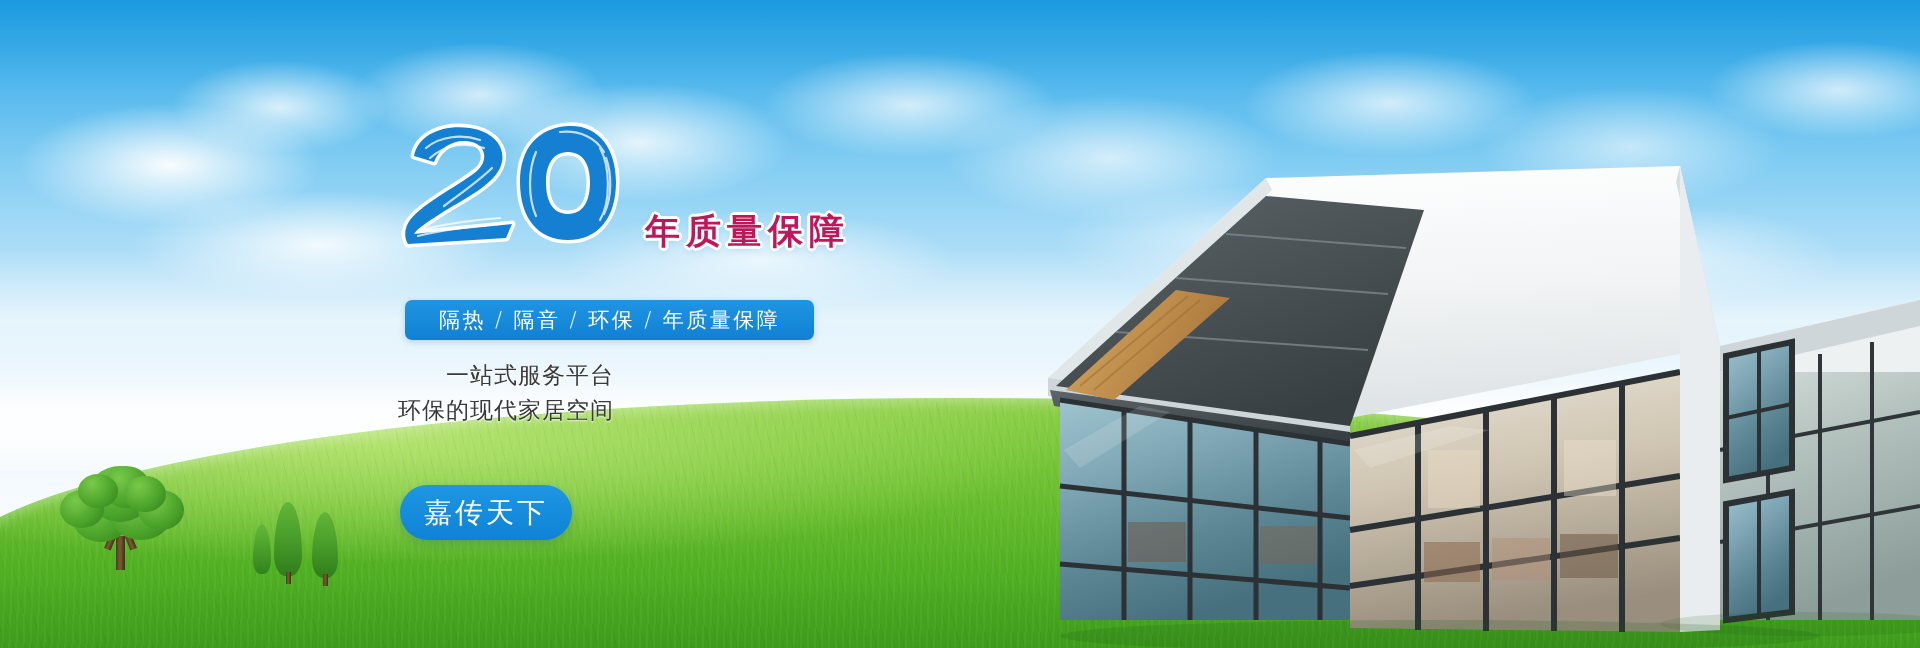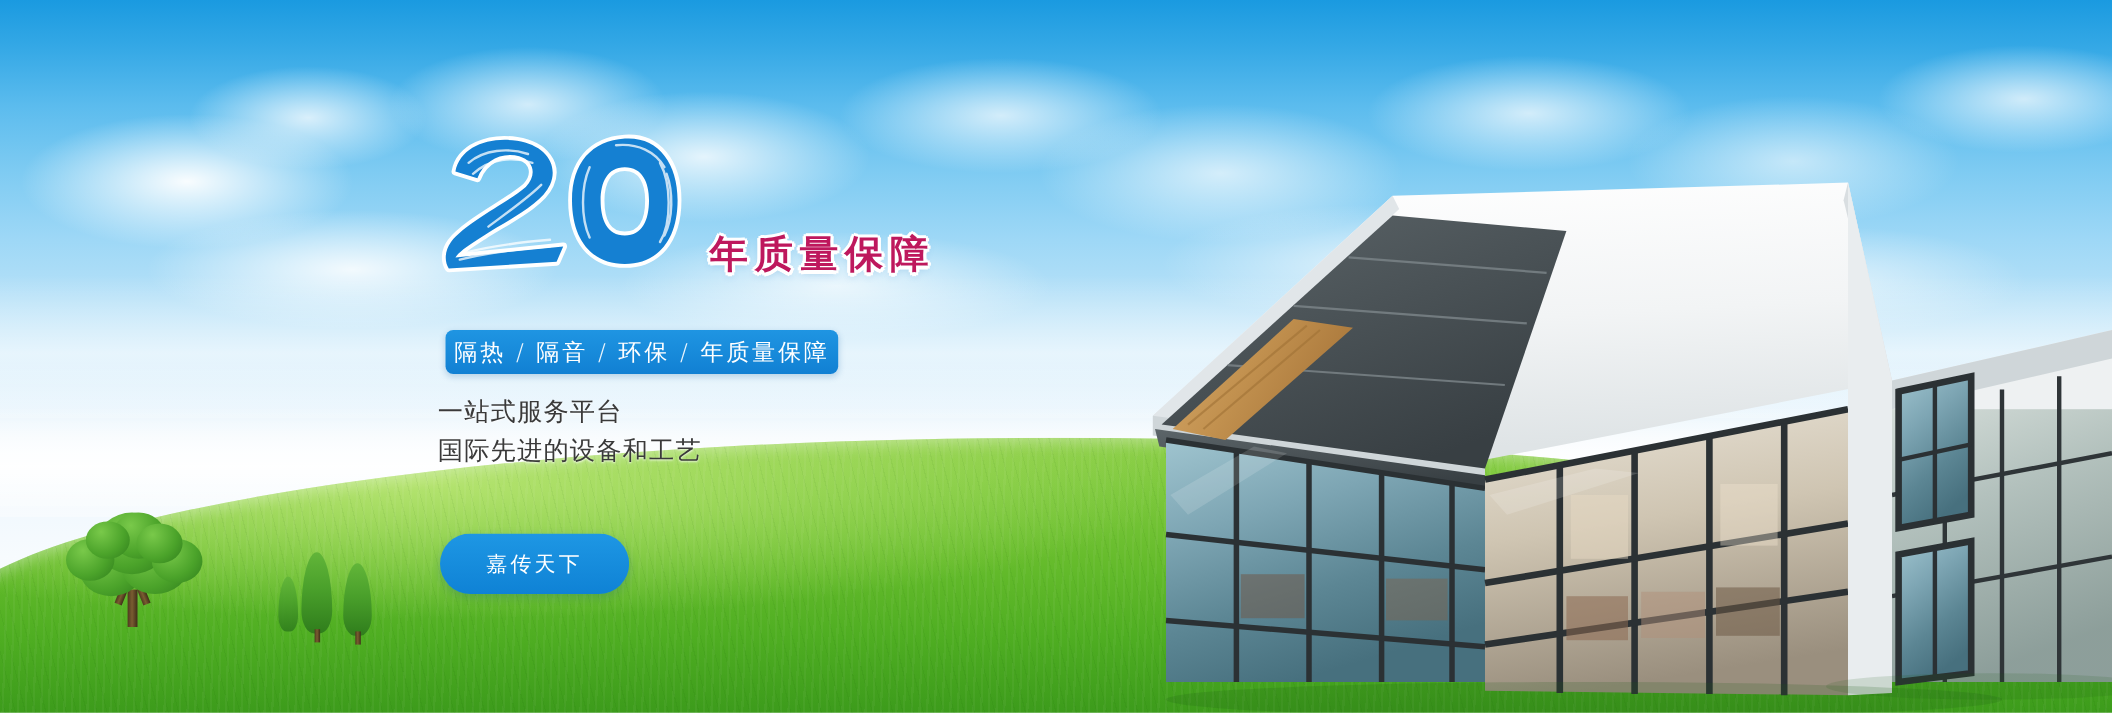--- a/index.html
+++ b/index.html
@@ -141,21 +141,21 @@
        0   -3px 0 #ffffff,  0    3px 0 #ffffff,
        0 3px 7px rgba(30,110,185,0.25);
     white-space: nowrap;
   }
 
   .feature-badge {
     position: absolute;
     left: 405px;
     top: 300px;
     height: 40px;
-    padding: 0 8px;
+    padding: 0 34px;
     display: flex;
     align-items: center;
     border-radius: 7px;
     background: linear-gradient(to bottom, #1f95e2, #1180d3);
     box-shadow: 0 2px 6px rgba(15,90,155,0.22);
     color: #ffffff;
     font-size: 21px;
     letter-spacing: 2.5px;
     white-space: nowrap;
     font-family: "DejaVu Sans", "Liberation Sans", sans-serif;
@@ -166,40 +166,40 @@
     position: absolute;
     left: 398px;
     top: 358px;
     color: #3a3a3a;
     font-size: 23px;
     line-height: 35px;
     letter-spacing: 1px;
     font-family: "DejaVu Sans", "Liberation Sans", sans-serif;
     text-shadow: 0 1px 2px rgba(255,255,255,0.9);
   }
-  .desc div { white-space: nowrap; }
+  .desc div { white-space: nowrap; text-align: right; }
 
   .cta-group {
     position: absolute;
     left: 400px;
     top: 485px;
     display: flex;
     height: 55px;
     border-radius: 28px;
     overflow: hidden;
     box-shadow: 0 3px 9px rgba(20,80,140,0.22);
   }
   .cta {
     display: flex;
     align-items: center;
     justify-content: center;
     width: 172px;
     height: 55px;
     color: #ffffff;
-    font-size: 19px;
+    font-size: 28px;
     letter-spacing: 3px;
     font-family: "DejaVu Sans", "Liberation Sans", sans-serif;
     white-space: nowrap;
   }
   .cta-primary { background: linear-gradient(to bottom, #1e97e4, #0f82d5); }
   .cta-secondary { background: linear-gradient(to bottom, #fdb913, #f5a700); }
 </style>
 </head>
 <body>
 
@@ -443,21 +443,21 @@
       <span class="sep">/</span>
       <span>隔音</span>
       <span class="sep">/</span>
       <span>环保</span>
       <span class="sep">/</span>
       <span>年质量保障</span>
     </div>
 
     <div class="desc">
       <div>一站式服务平台</div>
-      <div>国际先进的设备和工艺</div>
+      <div>环保的现代家居空间</div>
     </div>
 
     <div class="cta-group">
       <div class="cta cta-primary">嘉传天下</div>
     </div>
 
   </div>
 </div>
 
 </body></html>

